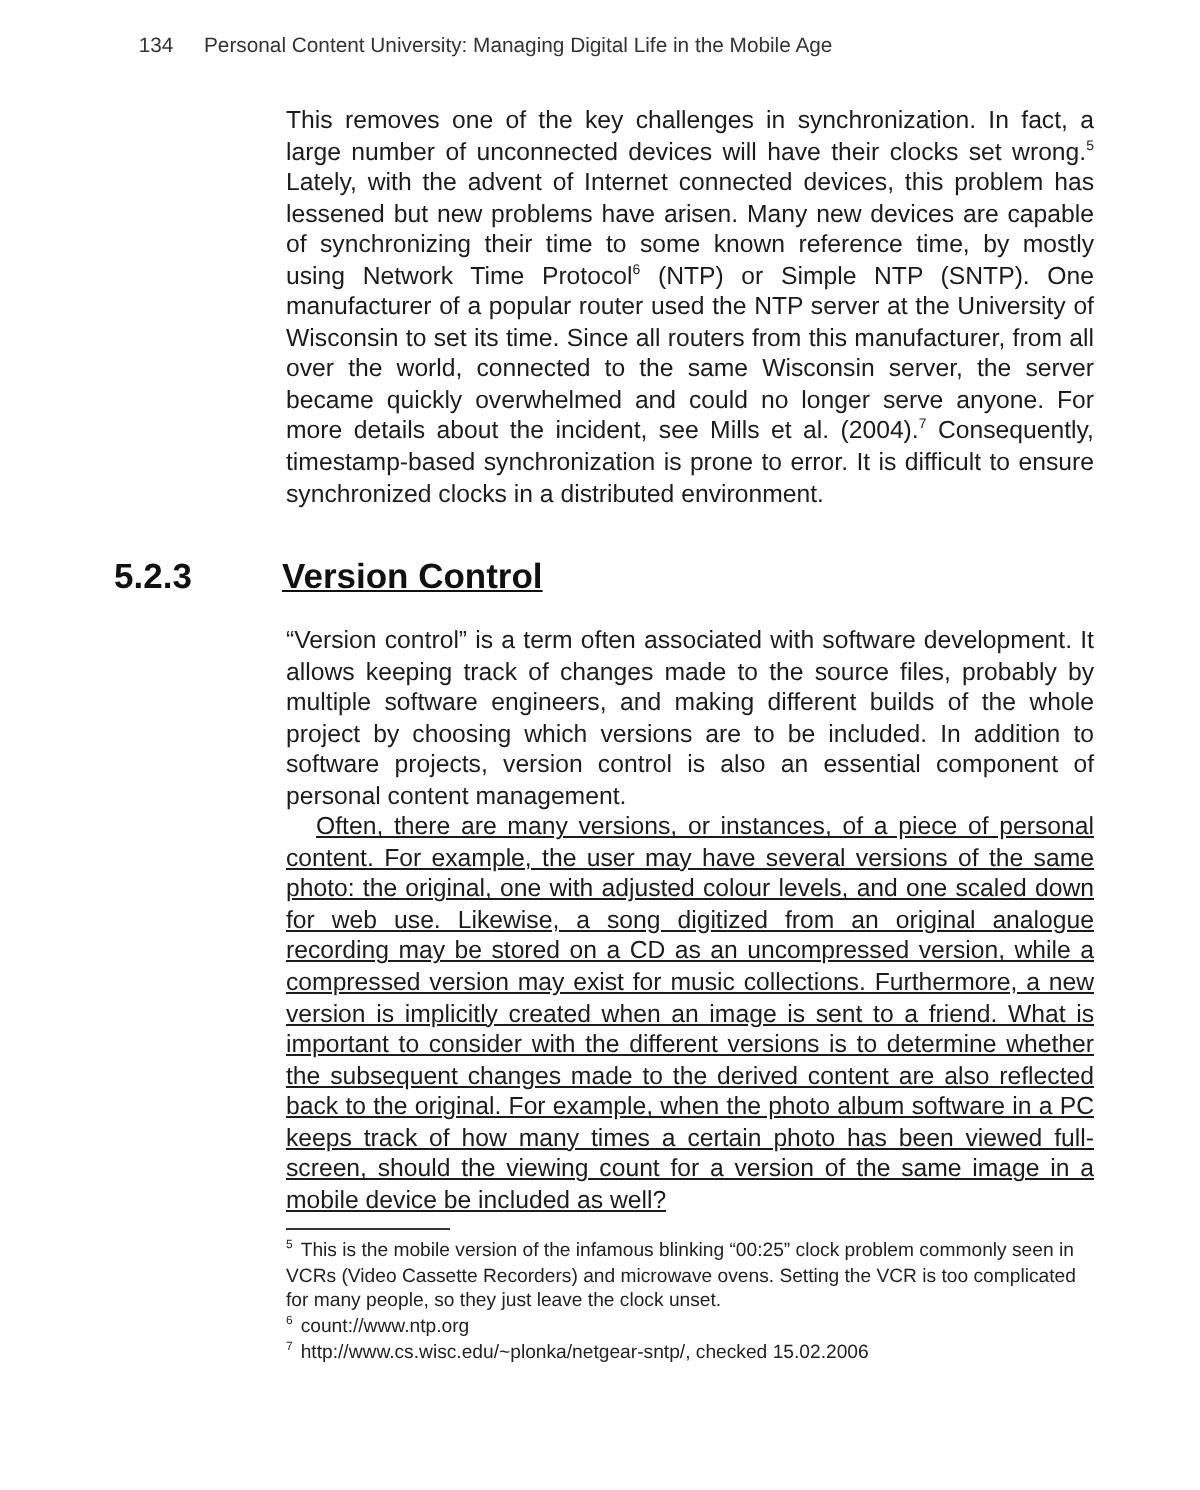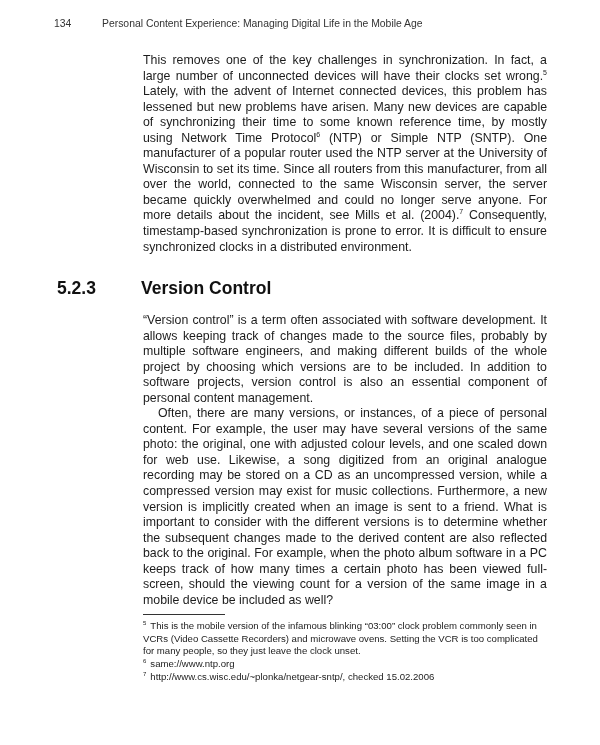--- a/index.html
+++ b/index.html
@@ -19,50 +19,53 @@
       position: absolute;
       top: 18px;
       left: 54px;
       font-size: 10.4px;
       color: #333;
       white-space: nowrap;
     }
     .running-head .page-num {
       display: inline-block;
       width: 48px;
+      text-align: center;
     }
     .body-block {
       position: absolute;
       left: 143px;
       width: 404px;
       font-size: 12.35px;
       line-height: 15.55px;
       text-align: justify;
       color: #1c1c1c;
     }
     .body-block p {
       margin: 0;
     }
     .body-block p.indent {
       text-indent: 15px;
+      text-decoration: underline;
     }
     sup {
       font-size: 7px;
       line-height: 0;
       vertical-align: super;
     }
     #block1 { top: 53px; }
     .section-heading {
       position: absolute;
       top: 278px;
       left: 57px;
       font-size: 17.5px;
       font-weight: bold;
       color: #111;
       white-space: nowrap;
+      text-decoration: underline;
     }
     .section-heading .sec-num {
       display: inline-block;
       width: 84px;
     }
     #block2 { top: 313px; }
     .fn-rule {
       position: absolute;
       top: 614px;
       left: 143px;
@@ -86,35 +89,35 @@
       font-size: 6px;
       vertical-align: super;
       line-height: 0;
       margin-right: 4px;
     }
   </style>
 </head>
 <body>
 
 <div class="running-head">
-  <span class="page-num">134</span><span>Personal Content Experience: Managing Digital Life in the Mobile Age</span>
+  <span class="page-num">134</span><span>Personal Content University: Managing Digital Life in the Mobile Age</span>
 </div>
 
 <div class="body-block" id="block1">
   <p><span>This removes one of the key challenges in synchronization. In fact, a large number of unconnected devices will have their clocks set wrong.</span><sup>5</sup><span> Lately, with the advent of Internet connected devices, this problem has lessened but new problems have arisen. Many new devices are capable of synchronizing their time to some known reference time, by mostly using Network Time Protocol</span><sup>6</sup><span> (NTP) or Simple NTP (SNTP). One manufacturer of a popular router used the NTP server at the University of Wisconsin to set its time. Since all routers from this manufacturer, from all over the world, connected to the same Wisconsin server, the server became quickly overwhelmed and could no longer serve anyone. For more details about the incident, see Mills et al. (2004).</span><sup>7</sup><span> Consequently, timestamp-based synchronization is prone to error. It is difficult to ensure synchronized clocks in a distributed environment.</span></p>
 </div>
 
 <div class="section-heading">
   <span class="sec-num">5.2.3</span><span>Version Control</span>
 </div>
 
 <div class="body-block" id="block2">
   <p>“Version control” is a term often associated with software development. It allows keeping track of changes made to the source files, probably by multiple software engineers, and making different builds of the whole project by choosing which versions are to be included. In addition to software projects, version control is also an essential component of personal content management.</p>
   <p class="indent">Often, there are many versions, or instances, of a piece of personal content. For example, the user may have several versions of the same photo: the original, one with adjusted colour levels, and one scaled down for web use. Likewise, a song digitized from an original analogue recording may be stored on a CD as an uncompressed version, while a compressed version may exist for music collections. Furthermore, a new version is implicitly created when an image is sent to a friend. What is important to consider with the different versions is to determine whether the subsequent changes made to the derived content are also reflected back to the original. For example, when the photo album software in a PC keeps track of how many times a certain photo has been viewed full-screen, should the viewing count for a version of the same image in a mobile device be included as well?</p>
 </div>
 
 <div class="fn-rule"></div>
 
 <div class="footnotes">
-  <p class="fn"><span class="fn-mark">5</span><span>This is the mobile version of the infamous blinking “03:00” clock problem commonly seen in VCRs (Video Cassette Recorders) and microwave ovens. Setting the VCR is too complicated for many people, so they just leave the clock unset.</span></p>
-  <p class="fn"><span class="fn-mark">6</span><span>same://www.ntp.org</span></p>
+  <p class="fn"><span class="fn-mark">5</span><span>This is the mobile version of the infamous blinking “00:25” clock problem commonly seen in VCRs (Video Cassette Recorders) and microwave ovens. Setting the VCR is too complicated for many people, so they just leave the clock unset.</span></p>
+  <p class="fn"><span class="fn-mark">6</span><span>count://www.ntp.org</span></p>
   <p class="fn"><span class="fn-mark">7</span><span>http://www.cs.wisc.edu/~plonka/netgear-sntp/, checked 15.02.2006</span></p>
 </div>
 
 </body></html>

